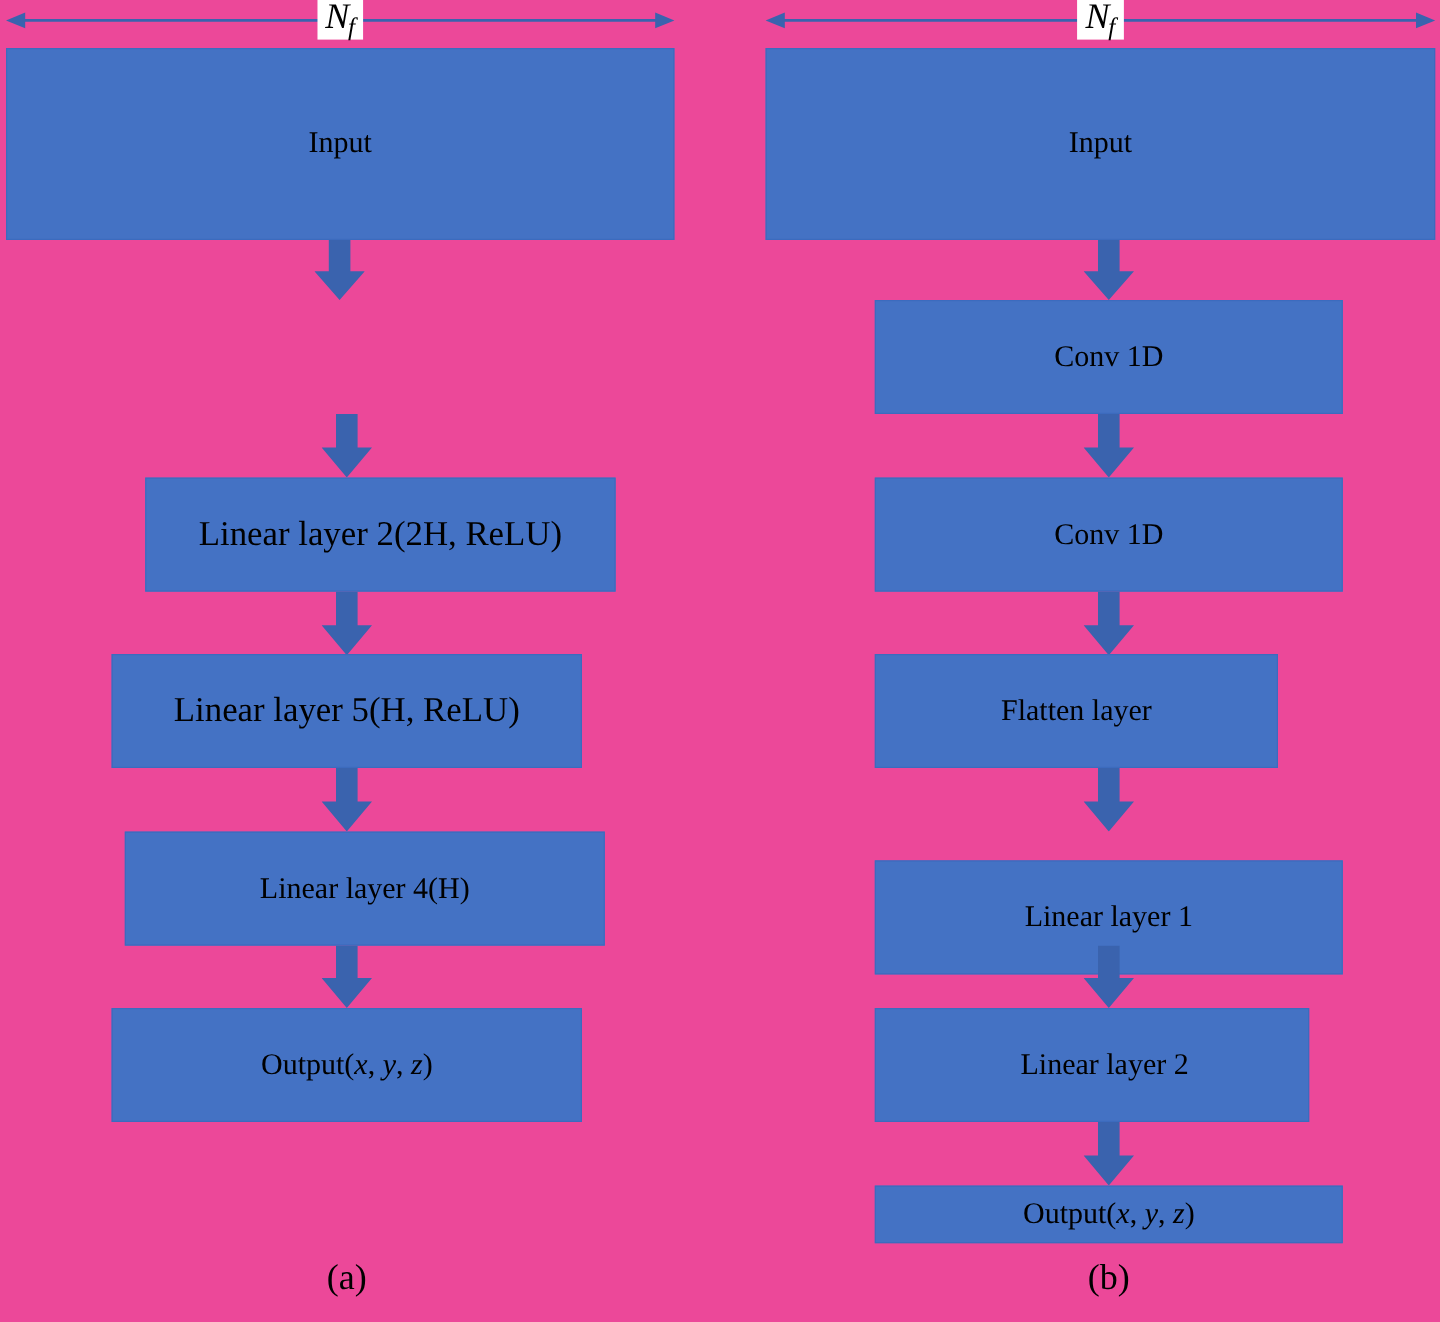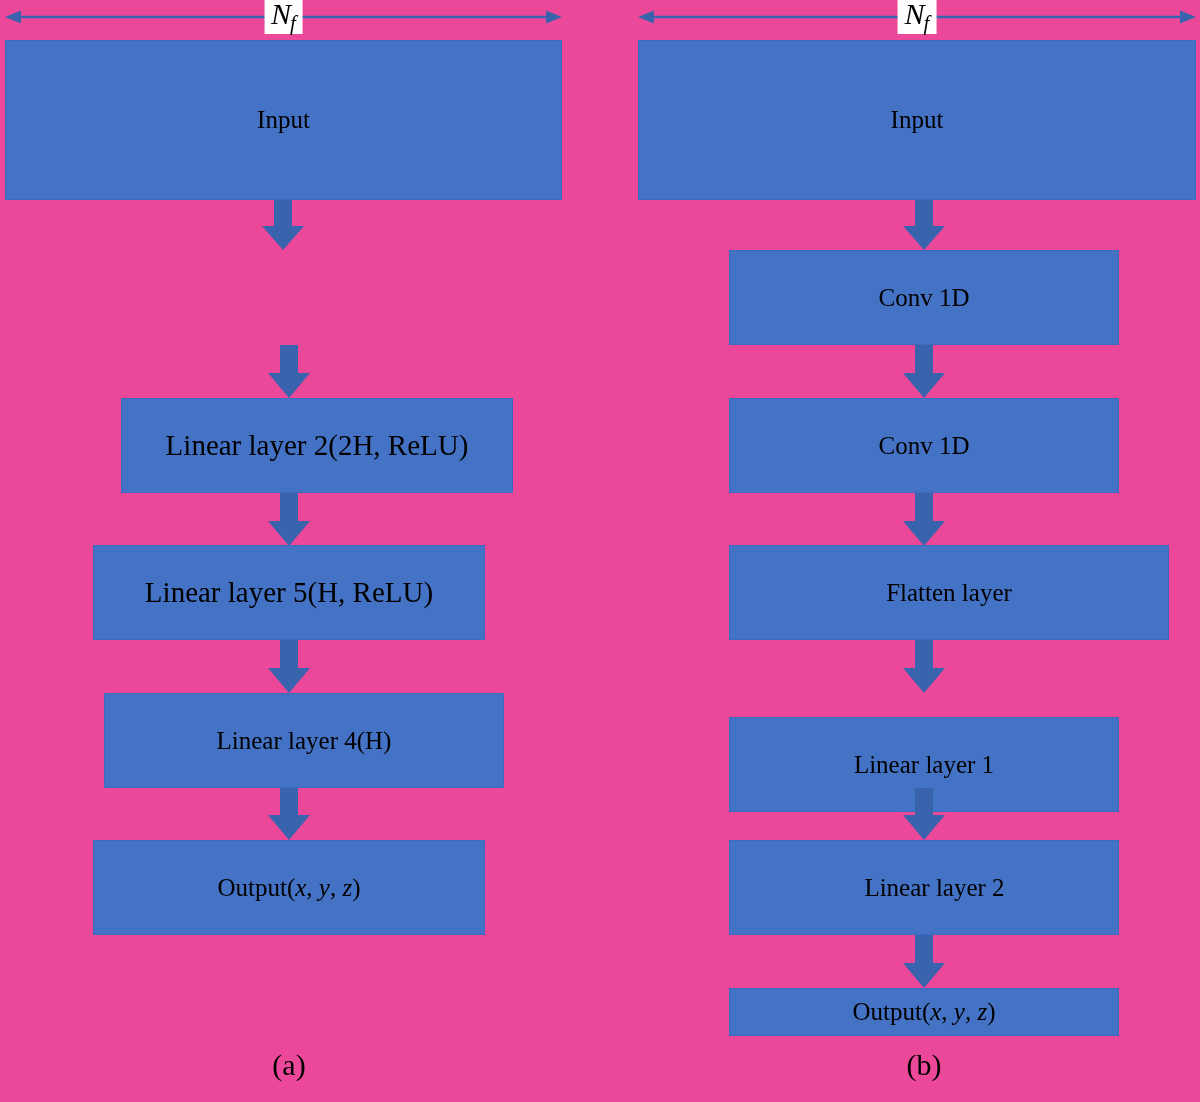--- a/index.html
+++ b/index.html
@@ -178,41 +178,41 @@
   <div class="block" style="left:729px; top:398px; width:390px; height:95px;">
     <span>Conv 1D</span>
   </div>
 
   <div class="flow-arrow" style="left:903px; top:493px; width:42px; height:53px;">
     <svg width="42" height="53" viewBox="0 0 42 53">
       <polygon points="12,0 30,0 30,28 42,28 21,53 0,28 12,28" fill="#3A63AE"></polygon>
     </svg>
   </div>
 
-  <div class="block" style="left:729px; top:545px; width:440px; height:95px;">
+  <div class="block" style="left:729px; top:545px; width:336px; height:95px;">
     <span>Flatten layer</span>
   </div>
 
   <div class="flow-arrow" style="left:903px; top:640px; width:42px; height:53px;">
     <svg width="42" height="53" viewBox="0 0 42 53">
       <polygon points="12,0 30,0 30,28 42,28 21,53 0,28 12,28" fill="#3A63AE"></polygon>
     </svg>
   </div>
 
   <div class="block" style="left:729px; top:693px; width:390px; height:95px;margin-top:24px;">
     <span>Linear layer 1</span>
   </div>
 
   <div class="flow-arrow" style="left:903px; top:788px; width:42px; height:52px;">
     <svg width="42" height="52" viewBox="0 0 42 52">
       <polygon points="12,0 30,0 30,27 42,27 21,52 0,27 12,27" fill="#3A63AE"></polygon>
     </svg>
   </div>
 
-  <div class="block" style="left:729px; top:840px; width:390px; height:95px;padding-left:21px;">
+  <div class="block" style="left:729px; top:840px; width:362px; height:95px;padding-left:21px;">
     <span>Linear layer 2</span>
   </div>
 
   <div class="flow-arrow" style="left:903px; top:935px; width:42px; height:53px;">
     <svg width="42" height="53" viewBox="0 0 42 53">
       <polygon points="12,0 30,0 30,28 42,28 21,53 0,28 12,28" fill="#3A63AE"></polygon>
     </svg>
   </div>
 
   <div class="block" style="left:729px; top:988px; width:390px; height:48px;">

